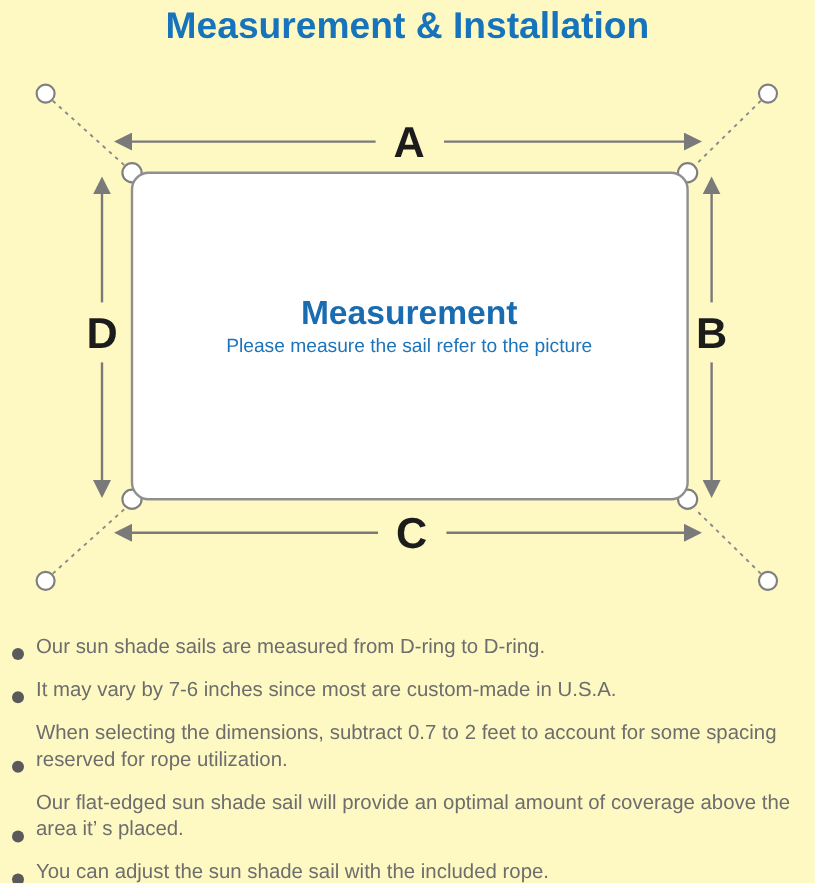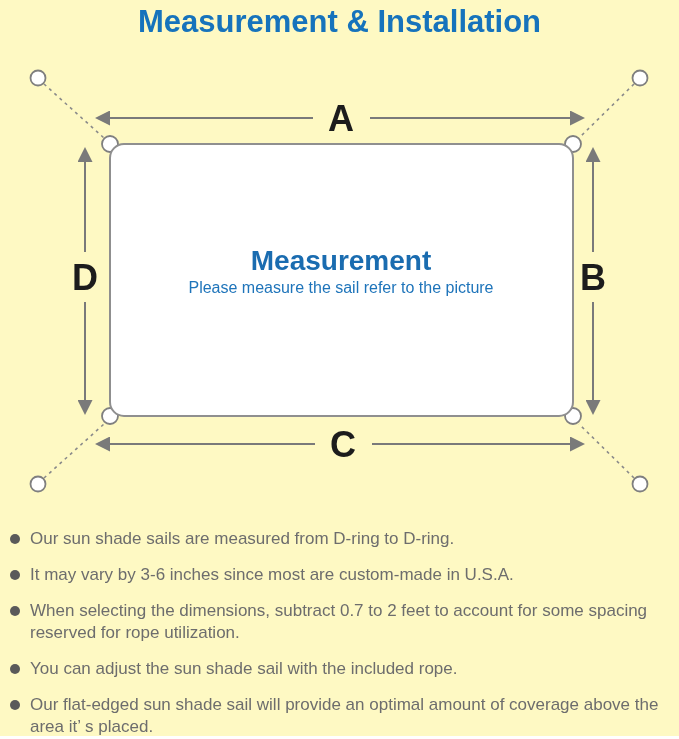--- a/index.html
+++ b/index.html
@@ -39,21 +39,21 @@
     font-family:"Liberation Sans","DejaVu Sans",sans-serif;
     font-size:16px;fill:#1e74ba;text-anchor:middle;
   }
 
   
   .notes{
     position:absolute;top:528px;left:10px;right:10px;
     list-style:none;margin:0;padding:0;
   }
   .note-item{
-    display:flex;align-items:flex-start;gap:10px;
+    display:flex;align-items:flex-end;gap:10px;
     margin:0 0 14px 0;
   }
   .note-dot{
     flex:0 0 auto;
     width:10px;height:10px;border-radius:50%;
     background:#5a5a5a;
     margin-top:6px;
   }
   .note-text{
     font-size:17px;line-height:22px;color:#6d6d6d;
@@ -111,29 +111,29 @@
     <text class="center-sub" x="341" y="293">Please measure the sail refer to the picture</text>
   </svg>
 
   <ul class="notes">
     <li class="note-item">
       <span class="note-dot"></span>
       <span class="note-text">Our sun shade sails are measured from D-ring to D-ring.</span>
     </li>
     <li class="note-item">
       <span class="note-dot"></span>
-      <span class="note-text">It may vary by 3-6 inches since most are custom-made in U.S.A.</span>
+      <span class="note-text">It may vary by 7-6 inches since most are custom-made in U.S.A.</span>
     </li>
     <li class="note-item">
       <span class="note-dot"></span>
       <span class="note-text">When selecting the dimensions, subtract 0.7 to 2 feet to account for some spacing reserved for rope utilization.</span>
     </li>
     <li class="note-item">
       <span class="note-dot"></span>
-      <span class="note-text">You can adjust the sun shade sail with the included rope.</span>
+      <span class="note-text">Our flat-edged sun shade sail will provide an optimal amount of coverage above the area it’ s placed.</span>
     </li>
     <li class="note-item">
       <span class="note-dot"></span>
-      <span class="note-text">Our flat-edged sun shade sail will provide an optimal amount of coverage above the area it’ s placed.</span>
+      <span class="note-text">You can adjust the sun shade sail with the included rope.</span>
     </li>
   </ul>
 
 </div>
 
 </body></html>

